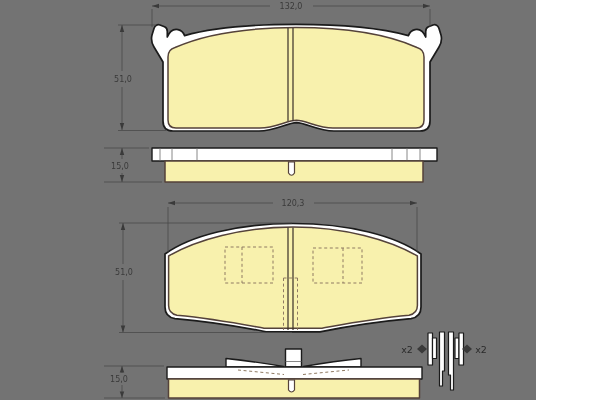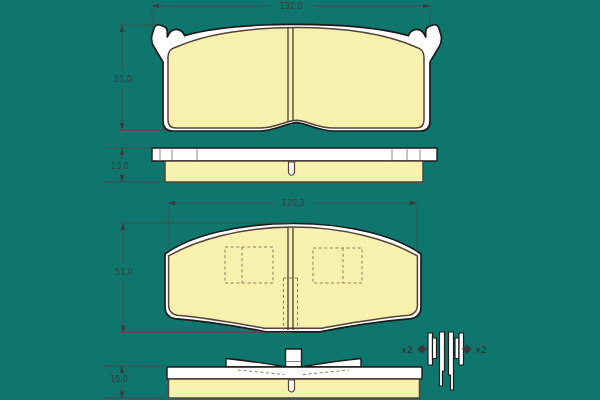--- a/index.html
+++ b/index.html
@@ -1,16 +1,16 @@
 <!DOCTYPE html>
 <html><head>
 <meta charset="utf-8">
 <style>
   html,body{margin:0;padding:0;background:#ffffff;}
-  .stage{position:relative;width:600px;height:400px;background:#0f766e;overflow:hidden;}
+  .stage{position:relative;width:536px;height:400px;background:#737373;overflow:hidden;}
   svg{display:block;}
   svg text{font-family:"DejaVu Sans", sans-serif;fill:#3a3a3a;}
   .dimtext{font-size:8px;}
   .qtytext{font-size:9.5px;fill:#2a2a2a;}
   .plate{fill:#ffffff;stroke:#1b1b1b;stroke-width:1.7;stroke-linejoin:round;}
   .plate-thin{fill:#ffffff;stroke:#1b1b1b;stroke-width:1.4;stroke-linejoin:round;}
   .friction{stroke:#54423a;stroke-width:1.5;stroke-linejoin:round;}
   .slotline{stroke:#3a3028;stroke-width:1.2;fill:none;}
   .notch{fill:#ffffff;stroke:#54423a;stroke-width:1.2;}
   .dim{stroke:#4a4a4a;stroke-width:0.8;fill:none;}

